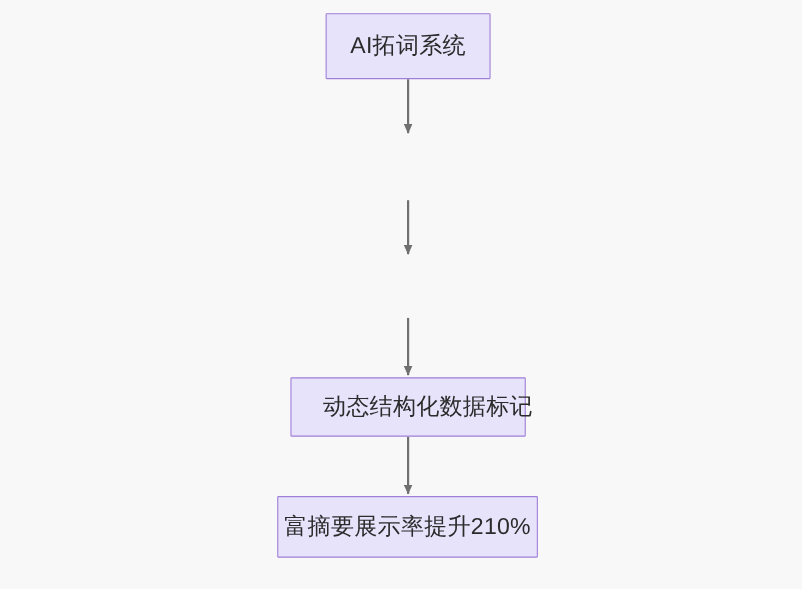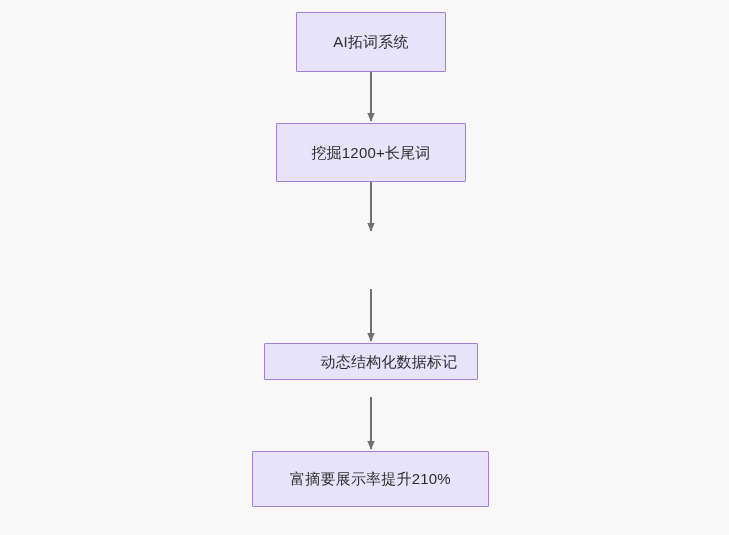--- a/index.html
+++ b/index.html
@@ -23,21 +23,21 @@
   .node {
     position: absolute;
     box-sizing: border-box;
     background: #e7e3fb;
     border: 1px solid #9f7fd8;
     border-radius: 1px;
     display: flex;
     align-items: center;
     justify-content: center;
     color: #2b2b2b;
-    font-size: 15px;
+    font-size: 21px;
     line-height: 1.2;
     letter-spacing: 0.2px;
     white-space: nowrap;
     font-family: "Liberation Sans", "DejaVu Sans", sans-serif;
     text-align: center;
   }
   .node-label {
     display: block;
     padding: 0 4px;
   }
@@ -68,26 +68,23 @@
 
     <line x1="371" y1="289" x2="371" y2="341" stroke="#707070" stroke-width="2" marker-end="url(#arrowhead)"></line>
 
     <line x1="371" y1="397" x2="371" y2="449" stroke="#707070" stroke-width="2" marker-end="url(#arrowhead)"></line>
   </svg>
 
   <div class="node" style="left:296px; top:12px; width:150px; height:60px;">
     <span class="node-label">AI拓词系统</span>
   </div>
 
-  <div class="node" style="left:276px; top:123px; width:190px; height:59px;">
-    <span class="node-label">挖掘1200+长尾词</span>
-  </div>
 
 
-  <div class="node" style="left:264px; top:343px; width:214px; height:37px;padding-left:36px;">
+  <div class="node" style="left:264px; top:343px; width:214px; height:54px;padding-left:36px;">
     <span class="node-label">动态结构化数据标记</span>
   </div>
 
   <div class="node" style="left:252px; top:451px; width:237px; height:56px;">
     <span class="node-label">富摘要展示率提升210%</span>
   </div>
 
 </div>
 
 </body></html>

